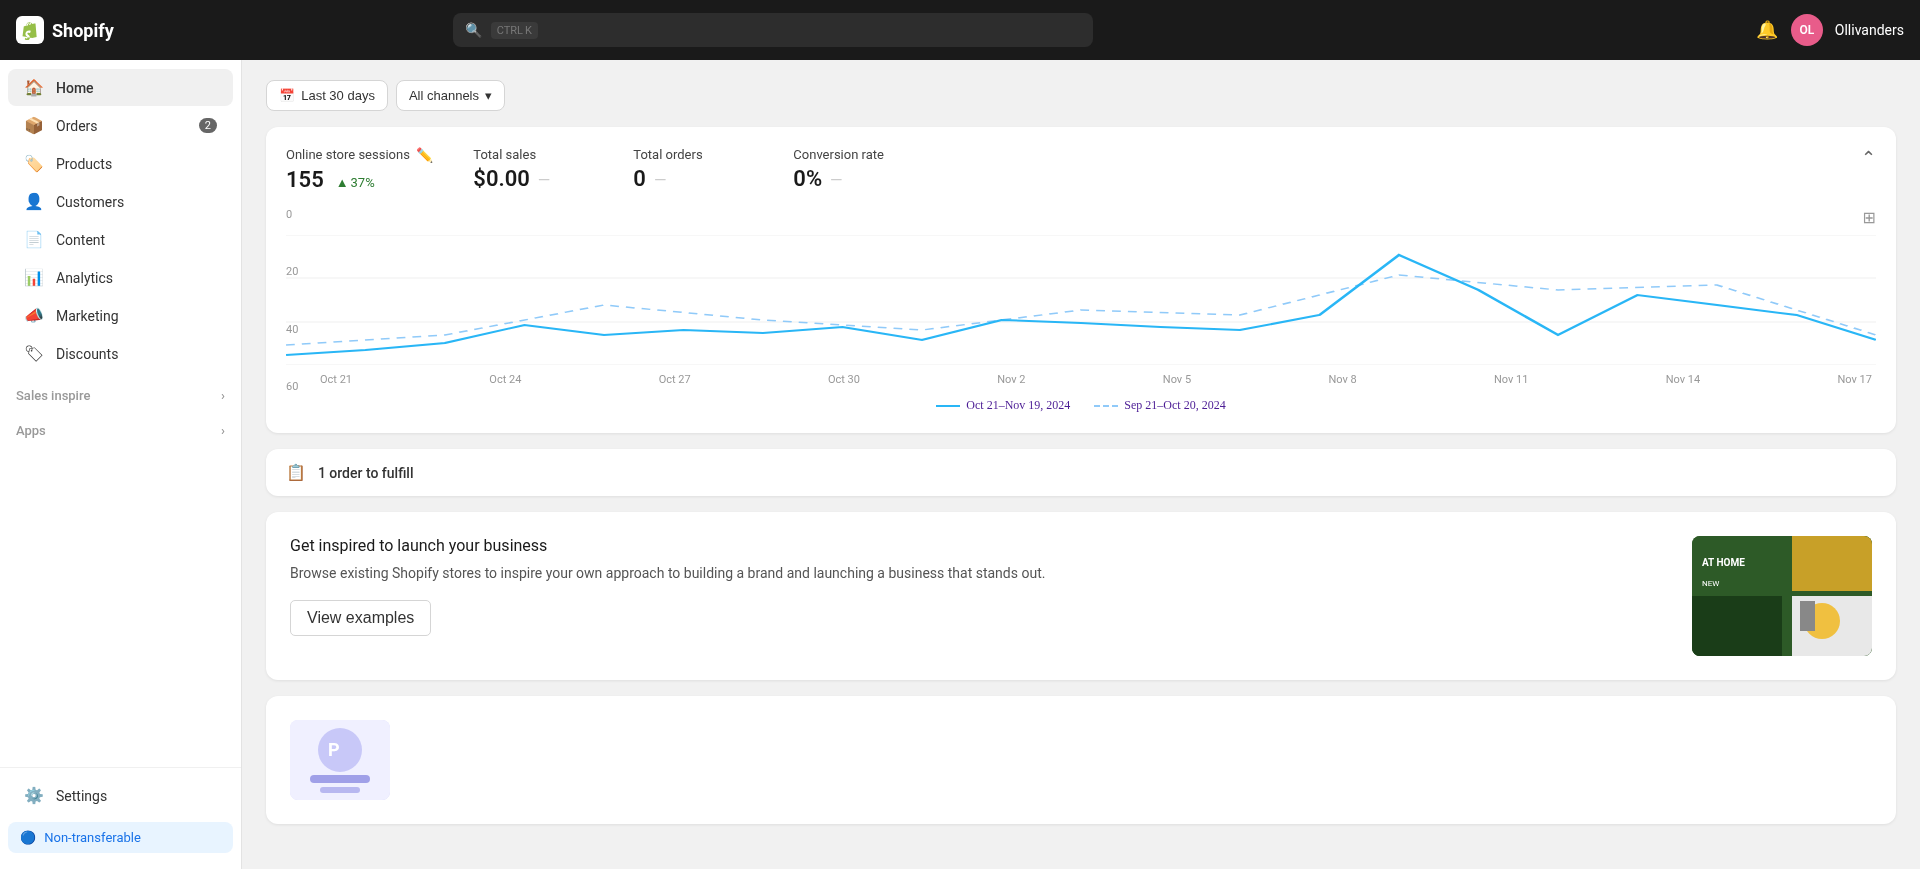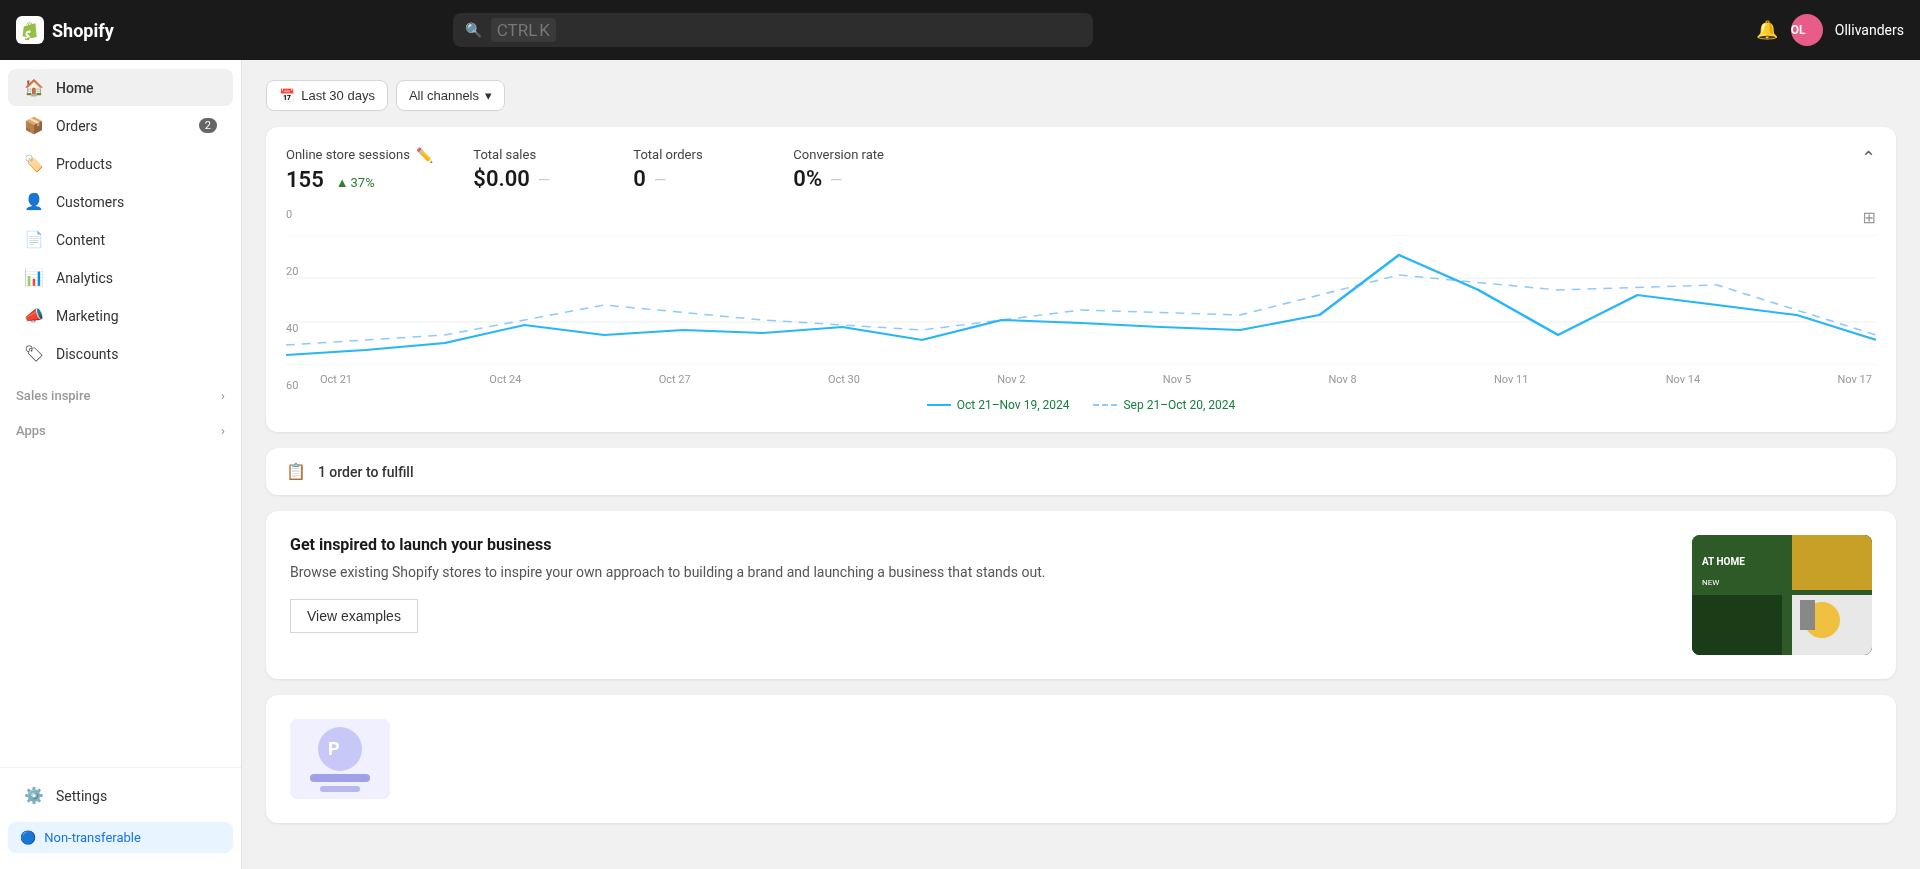--- a/index.html
+++ b/index.html
@@ -55,21 +55,21 @@
       border: none;
       outline: none;
       color: #ccc;
       font-size: 14px;
       flex: 1;
     }
     .search-shortcut {
       display: flex;
       gap: 2px;
       align-items: center;
-      font-size: 17px;
+      font-size: 11px;
       color: #777;
       background: #3a3a3a;
       border-radius: 4px;
       padding: 2px 6px;
     }
 
     .topbar-right {
       display: flex;
       align-items: center;
       gap: 12px;
@@ -84,20 +84,21 @@
       display: flex;
       align-items: center;
     }
     .user-avatar {
       width: 32px;
       height: 32px;
       border-radius: 50%;
       background: #e85c8a;
       display: flex;
       align-items: center;
+      justify-content: center;
       color: #fff;
       font-size: 12px;
       font-weight: 600;
     }
     .user-name {
       color: #fff;
       font-size: 14px;
     }
 
     
@@ -283,21 +284,22 @@
       font-size: 11px;
       color: #999;
       margin-left: 30px;
     }
     .chart-legend {
       display: flex;
       justify-content: center;
       gap: 24px;
       margin-top: 12px;
       font-size: 12px;
-      color: #15803d;
+      color: #4c1d95;
+      font-family: Liberation Serif, serif;
     }
     .legend-item { display: flex; align-items: center; gap: 6px; }
     .legend-line {
       width: 24px;
       height: 2px;
       background: #29b6f6;
     }
     .legend-line.dashed {
       background: transparent;
       border-top: 2px dashed #90caf9;
@@ -327,36 +329,36 @@
       padding: 24px;
       margin-bottom: 16px;
       box-shadow: 0 1px 3px rgba(0,0,0,0.08);
       display: flex;
       gap: 20px;
       align-items: flex-start;
     }
     .inspire-content { flex: 1; }
     .inspire-title {
       font-size: 16px;
-      font-weight: 700;
+      font-weight: 400;
       color: #1a1a1a;
       margin-bottom: 8px;
     }
     .inspire-desc {
       font-size: 14px;
       color: #555;
       line-height: 1.5;
       margin-bottom: 16px;
     }
     .inspire-btn {
       border: 1px solid #d5d5d5;
       background: #fff;
-      border-radius: 0;
+      border-radius: 5px;
       padding: 8px 16px;
-      font-size: 14px;
+      font-size: 16px;
       cursor: pointer;
       color: #333;
     }
     .inspire-image {
       width: 180px;
       height: 120px;
       border-radius: 8px;
       overflow: hidden;
       flex-shrink: 0;
       background: #2d5a27;

